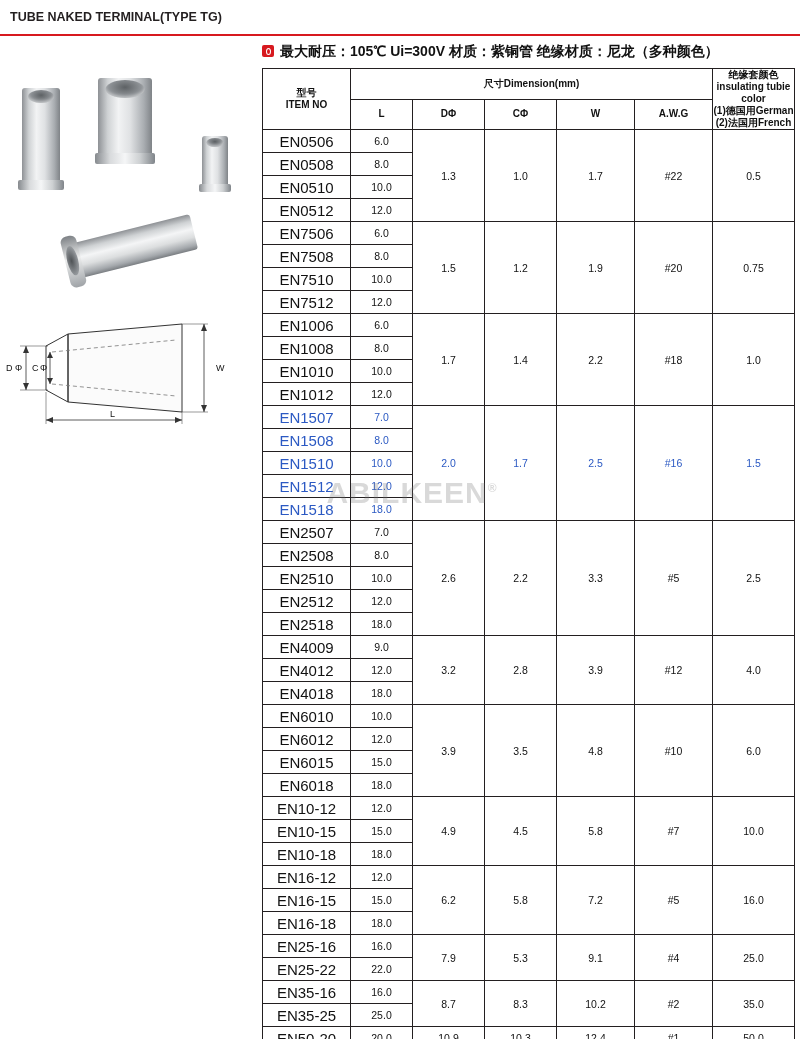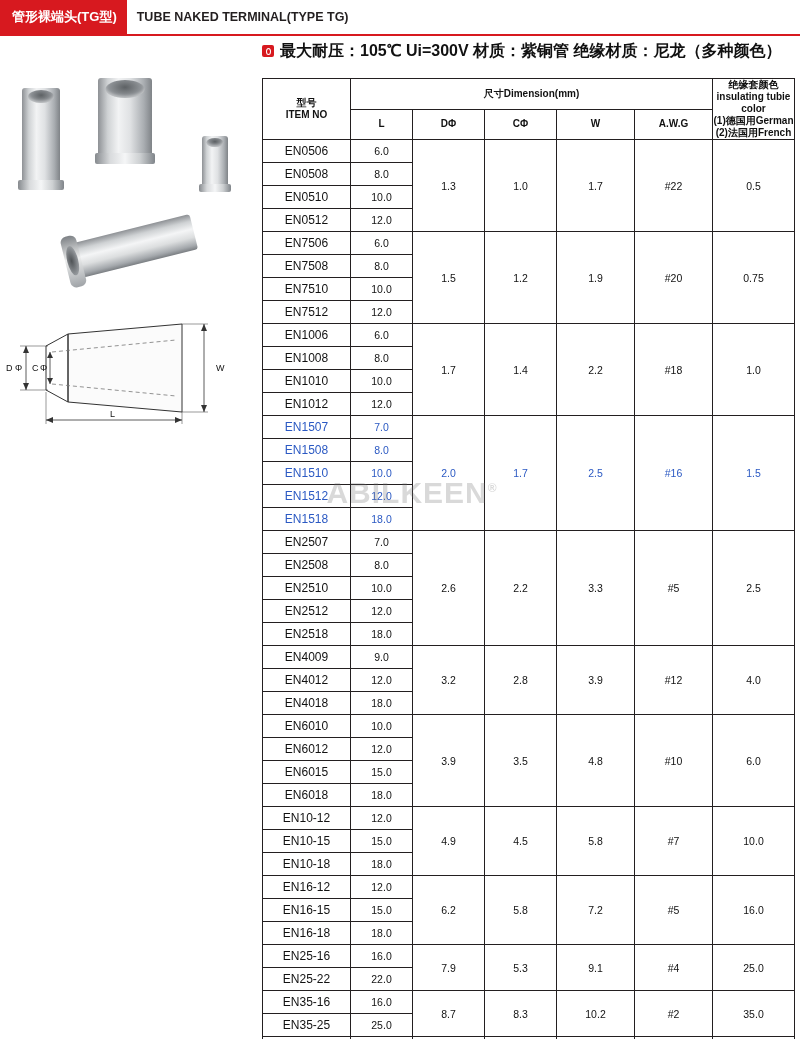--- a/index.html
+++ b/index.html
@@ -77,22 +77,22 @@
     width: 244px; height: 120px;
   }
   .drawing svg { display:block; }
 
   
   .right-col {
     position: absolute; left: 262px; top: 44px; width: 532px;
   }
   .spec-line {
     display: flex; align-items: flex-start;
-    font-size: 16px; line-height: 14px;
-    margin-bottom: 20px;
+    font-size: 14px; line-height: 14px;
+    margin-bottom: 10px;
     color: #111;
   }
   .spec-bullet {
     flex: none;
     width: 12px; height: 12px; margin-right: 6px; margin-top: 1px;
     border-radius: 2px; background: #d7191f;
     position: relative;
   }
   .spec-bullet::after {
     content: ""; position: absolute; left: 3.5px; top: 2.5px;
@@ -119,41 +119,40 @@
     background: transparent;
   }
   table.spec th { font-weight: bold; font-size: 10px; line-height: 12px; }
   .th-item { width: 88px; }
   .th-l { width: 62px; }
   .th-d { width: 72px; }
   .th-c { width: 72px; }
   .th-w { width: 78px; }
   .th-awg { width: 78px; }
   .th-color { width: 82px; font-size: 8.5px; line-height: 11px; }
-  td.item { text-align: left; padding-left: 8px; font-size: 12px; }
+  td.item { text-align: left; padding-left: 8px; font-size: 15px; }
   td.grp { font-size: 10.5px; }
   .hl { color: #2b59c3; }
 
   
   .watermark {
     position: absolute; left: 262px; top: 476px;
     width: 300px; text-align: center;
     font-size: 30px; font-weight: bold;
     color: rgba(120,120,120,0.28);
     letter-spacing: 1px;
     pointer-events: none;
     font-family: "Liberation Sans", sans-serif;
   }
   .watermark sup { font-size: 12px; vertical-align: super; }
 </style>
 </head>
 <body>
 
 <div class="header">
-  <div class="header-red">管形裸端头(TG型)</div>
   <div class="header-white">TUBE NAKED TERMINAL(TYPE TG)</div>
 </div>
 <div class="header-rule"></div>
 
 <div class="left-col">
 
   <div class="photo-area">
 
     <div class="tube" style="left:22px; top:48px; width:38px; height:100px;">
       <div class="bore"></div>

